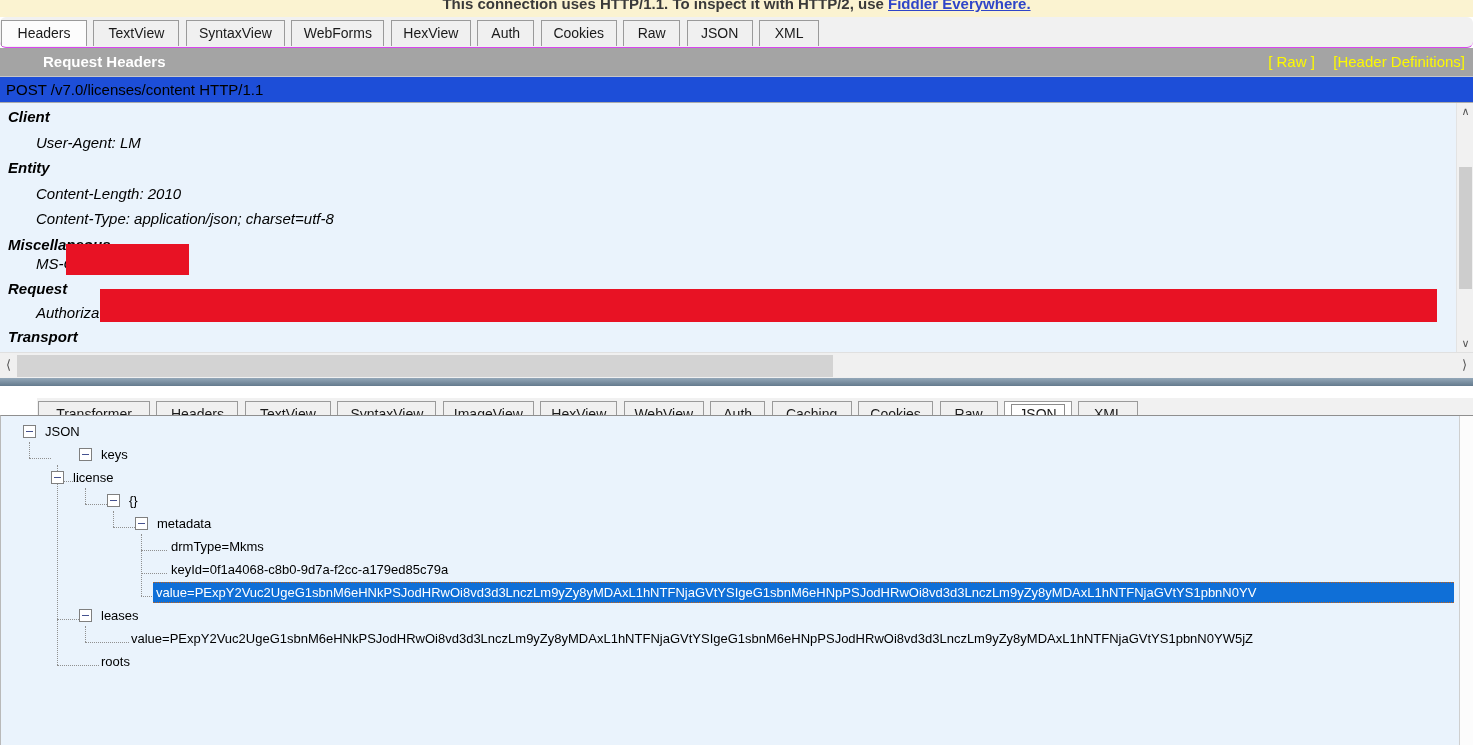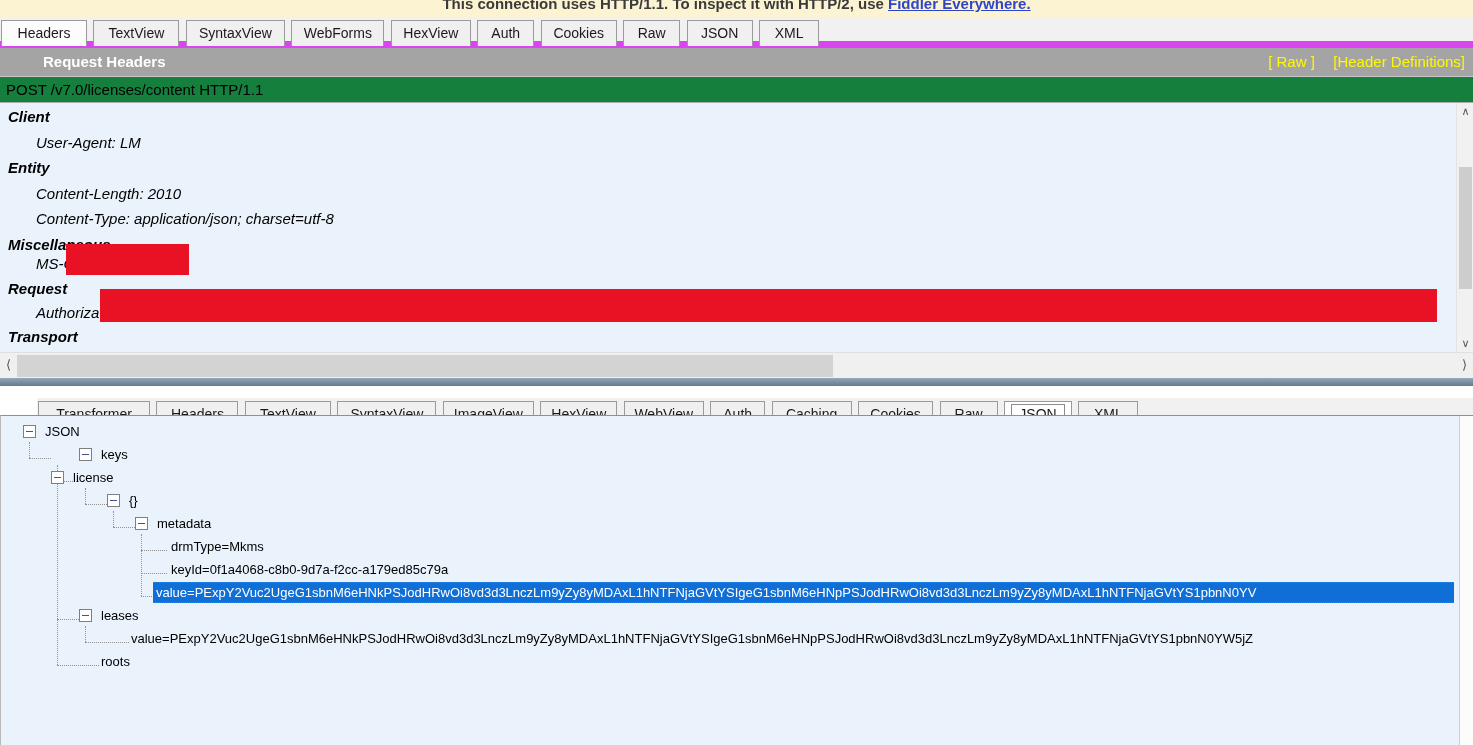--- a/index.html
+++ b/index.html
@@ -15,21 +15,21 @@
   }
   .banner .btxt {
     position:relative; top:-5px; font-size:15px; font-weight:bold; color:#3a3a3a;
   }
   .banner a { color:#2f45c8; text-decoration:underline; cursor:pointer; }
   
   .tabstrip {
     position:absolute; left:0; width:1473px; height:31px;
     background:#F1F1F1; padding:3px 0 0 1px; white-space:nowrap;
   }
-  .tabstrip.top { top:17px; border-bottom:7px solid #d946ef; }
+  .tabstrip.top { top:17px; border-bottom:1px solid #d946ef;border-radius:6px; }
   .tabstrip.bottom { top:398px; height:29px;margin-left:37px; }
   .tab {
     display:inline-block; height:26px; line-height:24px; text-align:center;
     font-size:14px; color:#1a1a1a; background:#F0F0F0;
     border:1px solid #9a9a9a; border-bottom:none; margin-right:2px;
     vertical-align:top; cursor:pointer; overflow:hidden;
   }
   .tab.sel { background:#FCFCFC; }
   .tab .inner { display:inline-block; line-height:18px; }
   .tab.sel-box { background:#FFFFFF; }
@@ -38,21 +38,21 @@
   .titlebar {
     position:absolute; left:0; top:48px; width:1473px; height:28px;
     background:#A4A4A4; line-height:28px;padding-left:35px;
   }
   .titlebar .ttl { color:#fff; font-weight:bold; font-size:15px; padding-left:8px; }
   .titlebar .links { position:absolute; right:8px; top:0; }
   .titlebar .links a { color:#FDF900; font-size:15px; margin-left:14px; text-decoration:none; cursor:pointer; }
   
   .reqline {
     position:absolute; left:0; top:76px; width:1473px; height:27px;
-    background:#15803d; border-top:1px solid #c7c7c7; border-bottom:1px solid #ababab;
+    background:#1d4ed8; border-top:1px solid #c7c7c7; border-bottom:1px solid #ababab;
     font-size:15px; line-height:25px; padding-left:6px; color:#000;
   }
   
   .hcontent {
     position:absolute; left:0; top:103px; width:1473px; height:249px;
     background:#EAF3FC; overflow:hidden;font-style:italic;
   }
   .h-sec { position:absolute; left:8px; font-size:15px; font-weight:bold; white-space:nowrap; }
   .h-item { position:absolute; left:36px; font-size:15px; white-space:nowrap; }
   .redact { position:absolute; background:#E81224; }

